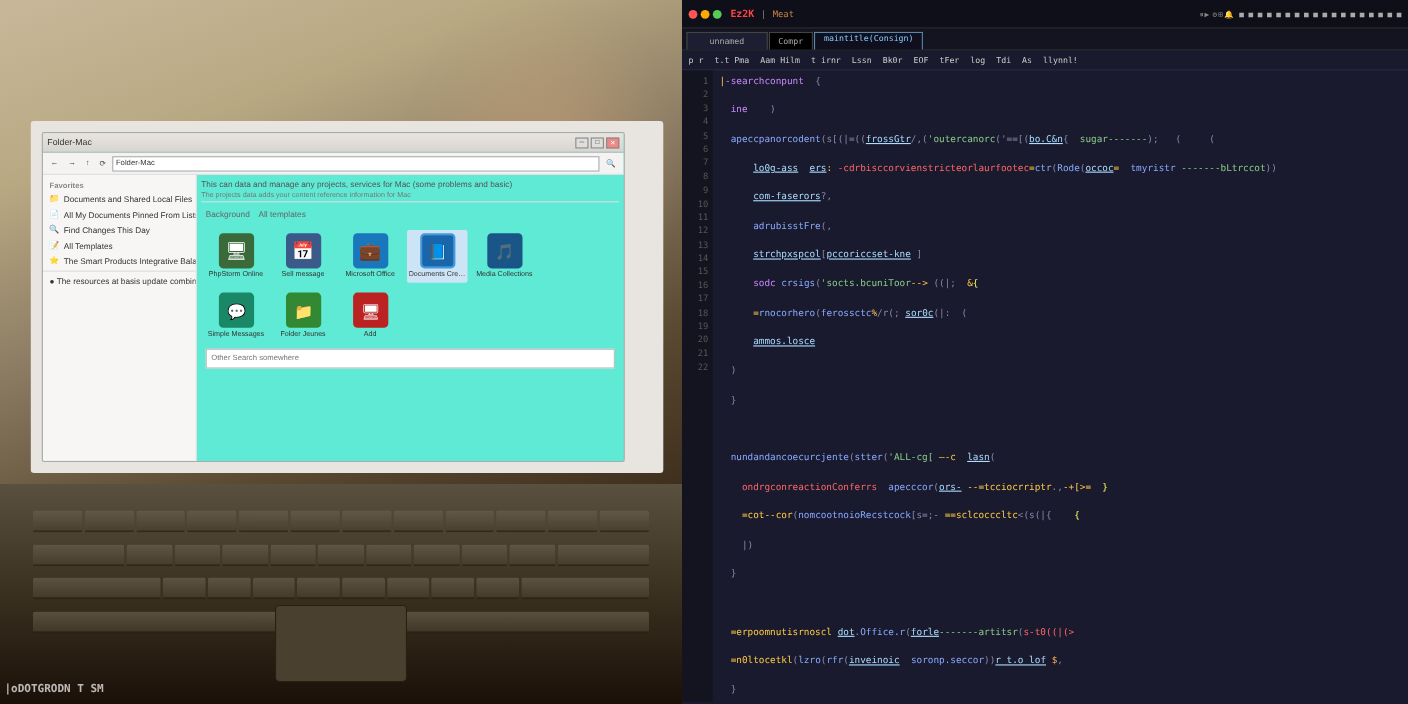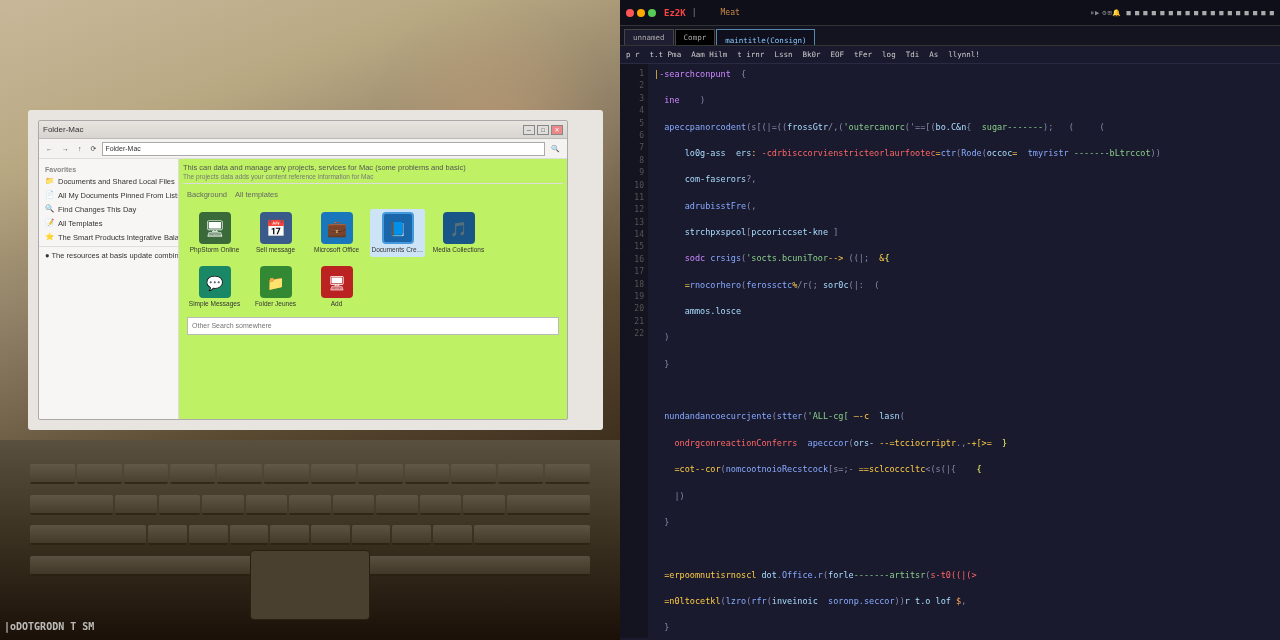--- a/index.html
+++ b/index.html
@@ -44,21 +44,21 @@
       overflow: hidden;
     }
 
     
     .explorer-window {
       position: absolute;
       left: 10px;
       top: 10px;
       width: 530px;
       height: 300px;
-      background: #bef264;
+      background: #5eead4;
       border: 1px solid #aaa;
       border-radius: 2px;
       overflow: hidden;
       font-family: 'Segoe UI', Arial, sans-serif;
       font-size: 9px;
     }
 
     .explorer-titlebar {
       height: 18px;
       background: linear-gradient(to bottom, #e8e4e0, #d8d4d0);
@@ -308,21 +308,21 @@
     .code-line {
       display: block;
       white-space: pre;
     }
 
     .kw { color: #cc88ff; }
     .fn { color: #88aaff; }
     .str { color: #88cc88; }
     .num { color: #ffaa55; }
     .op { color: #ffcc44; }
-    .var { color: #aaddff; }
+    .var { color: #aaddff; text-decoration: underline; }
     .punct { color: #8888aa; }
     .red { color: #ff6666; }
     .yellow { color: #ffff66; }
 
     
     .watermark {
       position: absolute;
       bottom: 8px;
       left: 4px;
       font-size: 10px;
@@ -596,40 +596,40 @@
 <div class="code-editor">
 
   <div class="editor-titlebar">
     <div class="editor-dots">
       <div class="editor-dot dot-red"></div>
       <div class="editor-dot dot-yellow"></div>
       <div class="editor-dot dot-green"></div>
     </div>
     <span style="color:#ff4444;font-size:9px;font-weight:bold;margin-left:4px;">Ez2K</span>
     <span style="color:#888;font-size:8px;margin-left:2px;">|</span>
-    <span style="color:#cc8844;font-size:8px;margin-left:20px;">Meat</span>
+    <span style="color:#cc8844;font-size:8px;margin-left:2px;">Meat</span>
 
     <div style="display:flex;gap:1px;margin-left:auto;">
       <span style="color:#888;font-size:7px;">⏸</span>
       <span style="color:#888;font-size:7px;">▶</span>
       <span style="color:#888;font-size:7px;margin-left:2px;">⚙</span>
       <span style="color:#888;font-size:7px;">⊞</span>
       <span style="color:#888;font-size:7px;">🔔</span>
       <span style="color:#aaa;font-size:7px;margin-left:4px;">■ ■ ■ ■ ■ ■ ■ ■ ■ ■ ■ ■ ■ ■ ■ ■ ■ ■</span>
     </div>
   </div>
 
   <div style="height:20px;background:#141420;display:flex;align-items:flex-end;padding:0 4px;gap:1px;border-bottom:1px solid #333;">
-    <div style="height:16px;background:#1e1e32;border:1px solid #444;border-bottom:none;padding:0 8px;font-size:7.5px;color:#aaa;display:flex;align-items:center;cursor:pointer;">
+    <div style="height:16px;background:#1e1e32;border:1px solid #444;border-bottom:none;padding:0 20px;font-size:7.5px;color:#aaa;display:flex;align-items:center;cursor:pointer;">
       <span>unnamed</span>
     </div>
     <div style="height:16px;background:#000000;border:1px solid #444;border-bottom:none;padding:0 8px;font-size:7.5px;color:#aaa;display:flex;align-items:center;cursor:pointer;">
       <span>Compr</span>
     </div>
-    <div style="height:16px;background:#0f0f1e;border:1px solid #5588aa;border-bottom:none;padding:0 8px;font-size:7.5px;color:#88ccff;display:flex;align-items:flex-end;cursor:pointer;">
+    <div style="height:16px;background:#0f0f1e;border:1px solid #5588aa;border-bottom:none;padding:0 8px;font-size:7.5px;color:#88ccff;display:flex;align-items:flex-start;cursor:pointer;">
       <span>maintitle(Consign)</span>
     </div>
   </div>
 
   <div class="editor-menu-bar">
     <span class="menu-item">p r</span>
     <span class="menu-item">t.t Pma</span>
     <span class="menu-item">Aam Hilm</span>
     <span class="menu-item">t irnr</span>
     <span class="menu-item">Lssn</span>

